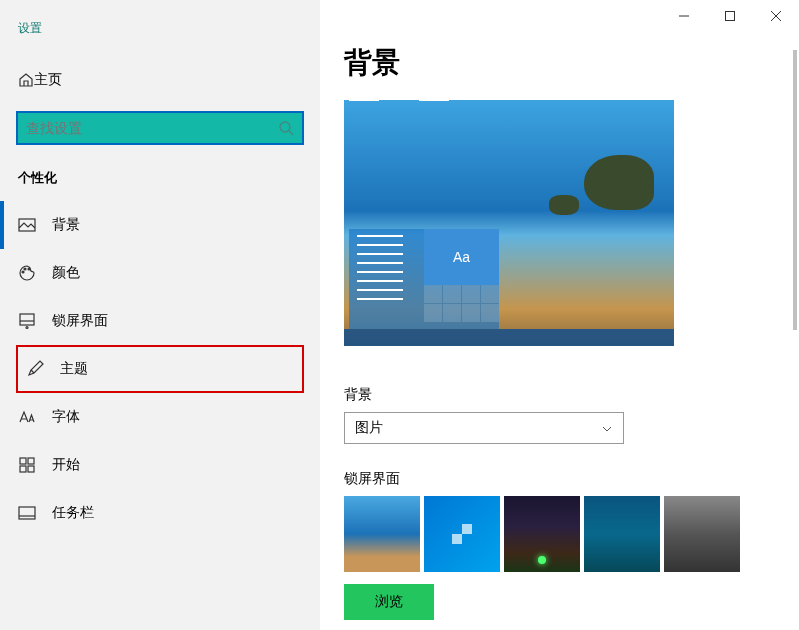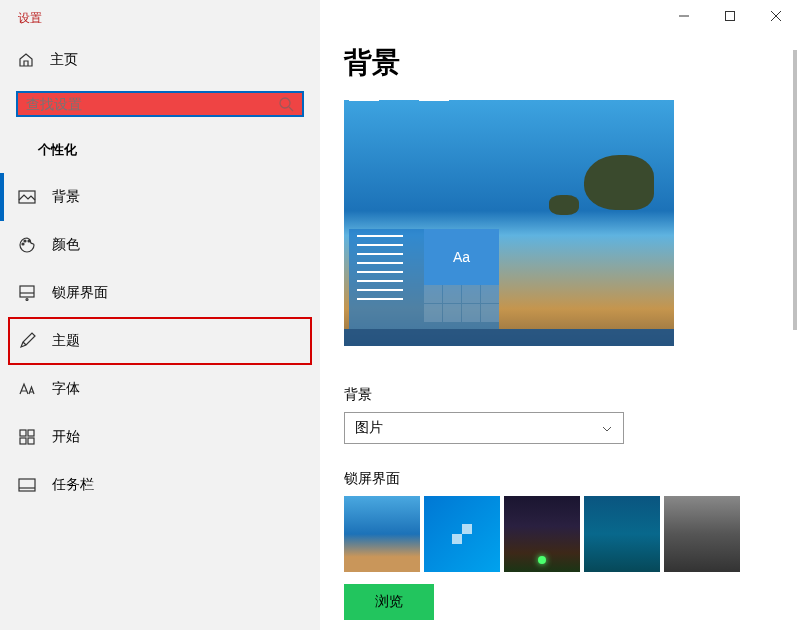--- a/index.html
+++ b/index.html
@@ -1,36 +1,36 @@
 <!DOCTYPE html>
 <html><head>
   <meta charset="utf-8">
   <style>
     * { margin: 0; padding: 0; box-sizing: border-box; font-family: "Microsoft YaHei", "Segoe UI", sans-serif; }
     body { width: 799px; height: 630px; overflow: hidden; background: #fff; display: flex; }
     
     .sidebar { width: 320px; height: 100%; background: #f2f2f2; display: flex; flex-direction: column; }
-    .app-title { padding: 10px 18px; font-size: 12px; color: #b91c1c; }
-    
-    .home-row { display: flex; align-items: center; padding: 14px 18px; gap: 16px; cursor: pointer; }
+    .app-title { padding: 20px 18px; font-size: 12px; color: #0f766e; }
+    
+    .home-row { display: flex; align-items: center; padding: 14px 18px; cursor: pointer; }
     .home-row .icon { width: 16px; height: 16px; }
     .home-row .label { font-size: 14px; }
     
-    .search-wrap { margin: 8px 16px 14px 16px; border: 2px solid #0067c0; height: 26px; display: flex; align-items: center; padding: 0 8px; background: #ef4444; }
+    .search-wrap { margin: 8px 16px 14px 16px; border: 2px solid #0067c0; height: 34px; display: flex; align-items: center; padding: 0 8px; background: #14b8a6; }
     .search-wrap input { flex: 1; border: none; outline: none; font-size: 14px; color: #333; background: transparent; }
     .search-wrap .sicon { width: 16px; height: 16px; opacity: 0.6; }
     
-    .section-title { padding: 10px 18px 14px 18px; font-size: 13px; font-weight: 600; margin-left: 20px; }
+    .section-title { padding: 10px 18px 14px 18px; font-size: 13px; font-weight: 600; }
     
     .nav-item { display: flex; align-items: center; height: 48px; padding: 0 18px; gap: 16px; cursor: pointer; position: relative; }
     .nav-item.active { }
     .nav-item.active::before { content: ""; position: absolute; left: 0; top: 0; bottom: 0; width: 4px; background: #0067c0; }
     .nav-item .icon { width: 18px; height: 18px; flex-shrink: 0; }
     .nav-item .label { font-size: 14px; }
-    .nav-item.highlighted { outline: 2px solid #d40000; outline-offset: -2px; margin: 0 8px; padding: 0 10px; }
+    .nav-item.highlighted { outline: 2px solid #d40000; outline-offset: -2px; margin: 0 16px; padding: 0 10px; }
     
     .main { flex: 1; height: 100%; display: flex; flex-direction: column; position: relative; }
     .title-bar { height: 32px; display: flex; justify-content: flex-end; }
     .tbtn { width: 46px; height: 32px; display: flex; align-items: center; justify-content: center; cursor: pointer; }
     
     .content { padding: 12px 0 0 24px; overflow-y: auto; flex: 1; }
     .page-h1 { font-size: 28px; font-weight: 600; margin-bottom: 18px; }
     
     .preview { width: 330px; height: 246px; position: relative; background: linear-gradient(180deg,#3da3e0 0%,#1c72b8 45%,#5fb3e0 55%,#c5954d 85%,#8b6a3d 100%); margin-bottom: 40px; overflow: hidden; }
     .preview .rock1 { position: absolute; right: 20px; top: 55px; width: 70px; height: 55px; background: #3a4a2d; border-radius: 50% 40% 30% 45%; }

